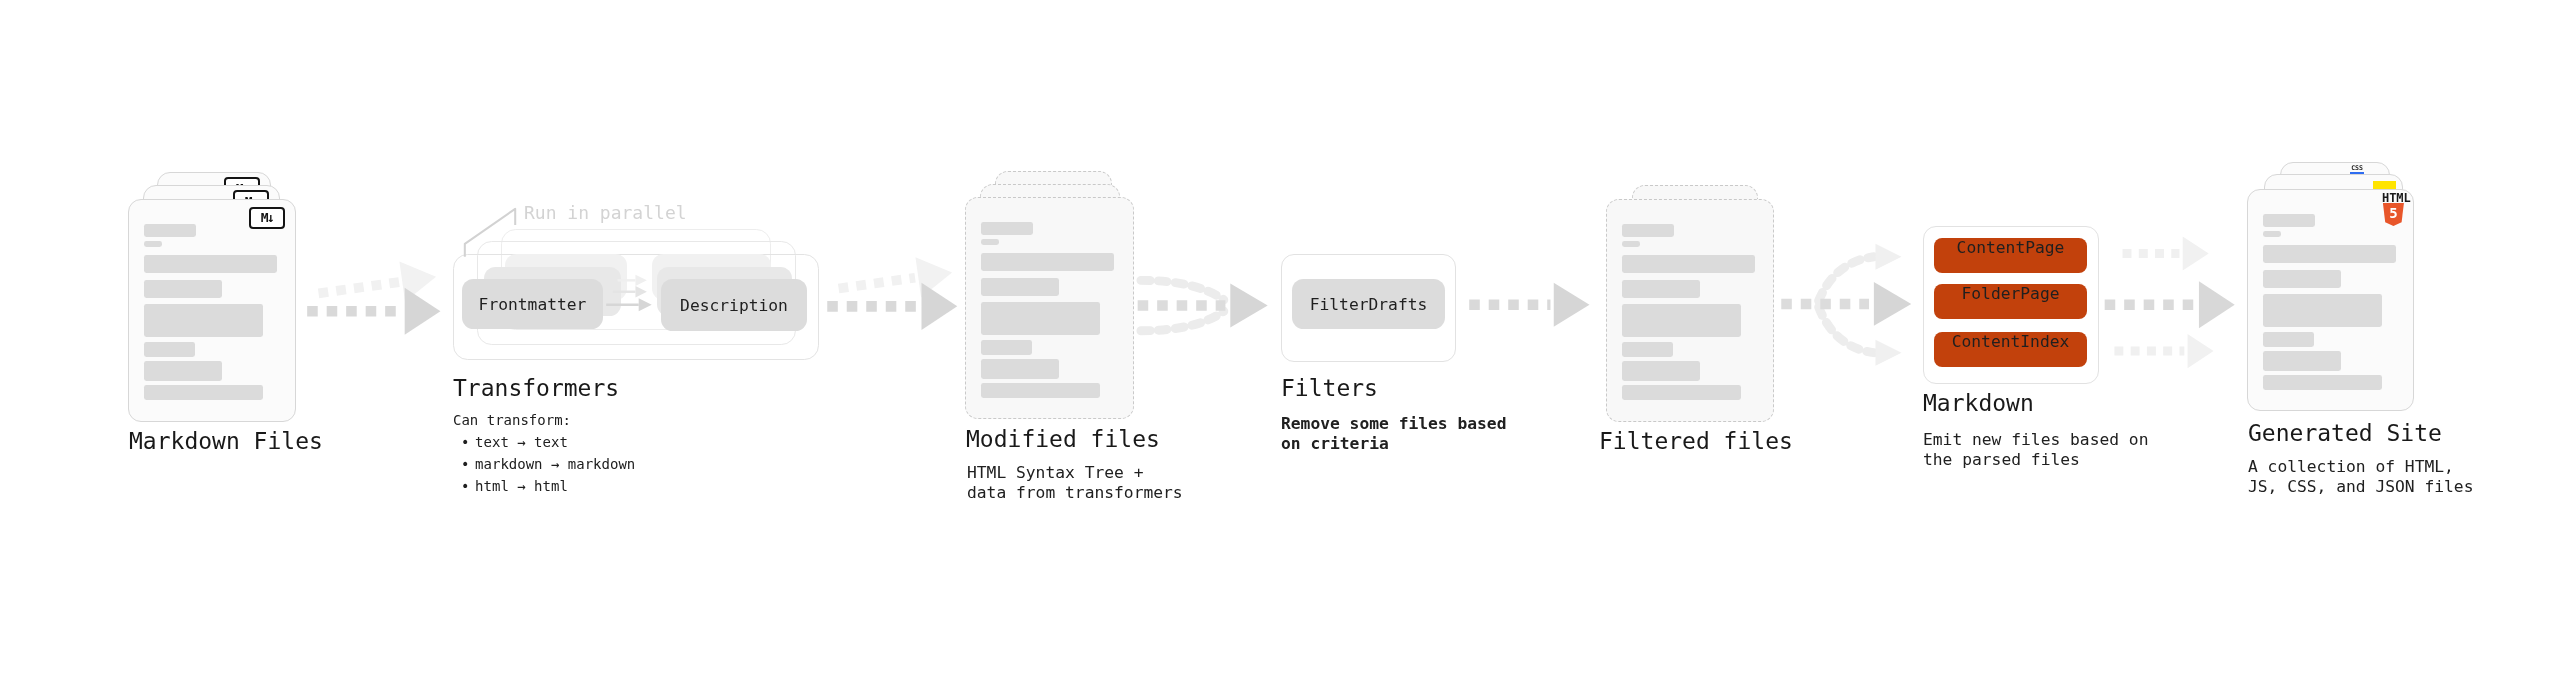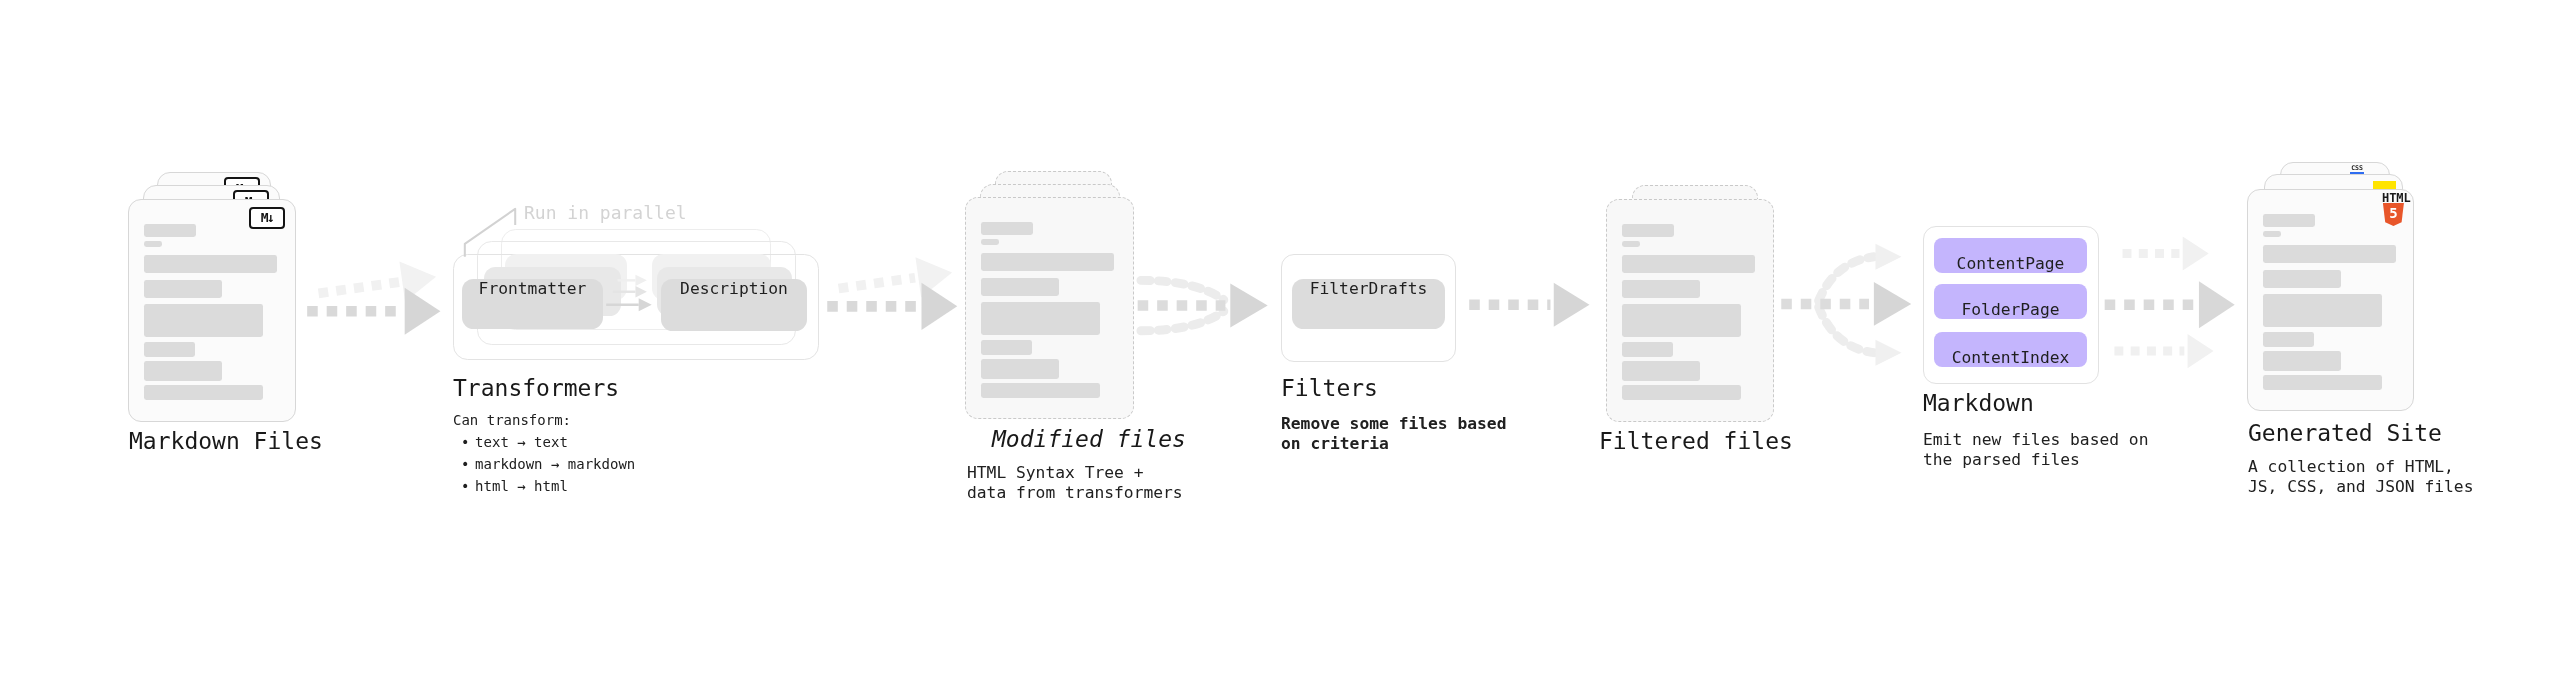--- a/index.html
+++ b/index.html
@@ -29,26 +29,26 @@
   .html5-badge .word{font-size:12px;font-weight:bold;color:#1a1a1a;letter-spacing:0px;line-height:7.3px;}
   .html5-badge .shield{width:21px;height:23px;margin:0.8px auto 0;background:#e8562a;
     clip-path:polygon(0 0,100% 0,89% 84%,50% 100%,11% 84%);
     color:#ffffff;font-size:14px;font-weight:bold;line-height:21px;text-align:center;}
   .js-badge{position:absolute;right:6.5px;top:5.7px;width:23px;height:10.6px;background:#ffe400;}
   .css-badge{position:absolute;right:23px;top:1.6px;width:18px;text-align:center;}
   .css-badge .word{font-size:6.5px;font-weight:bold;color:#1a1a1a;line-height:6.5px;}
   .css-badge .ubar{width:14.6px;height:3.3px;background:#2f6df1;margin:0.8px auto 0;}
   
   .tbox{position:absolute;border-radius:14.6px;background:transparent;}
-  .pill{position:absolute;background:#dcdcdc;border-radius:11.4px;display:flex;
+  .pill{position:absolute;background:#dcdcdc;border-radius:11.4px;display:flex;align-items:center;
     justify-content:center;font-size:16.3px;color:#1f1f1f;white-space:nowrap;}
   .pill.ghost1{background:#e8e8e8;}
   .pill.ghost2{background:#f1f1f1;}
   .panel{position:absolute;background:#ffffff;border:1.6px solid #e2e2e2;border-radius:13px;}
-  .epill{position:absolute;background:#c4b5fd;border-radius:8.1px;display:flex;align-items:flex-end;
+  .epill{position:absolute;background:#c2410c;border-radius:8.1px;display:flex;align-items:flex-start;
     justify-content:center;font-size:16.3px;color:#1f1f1f;white-space:nowrap;}
   
   .stage-title{position:absolute;font-size:23px;line-height:24.4px;color:#191919;white-space:nowrap;}
   .stage-sub{position:absolute;font-size:16.3px;line-height:19.5px;color:#202020;white-space:nowrap;}
   .annotation{position:absolute;font-size:18px;color:#d3d3d3;white-space:nowrap;}
   .bullets{position:absolute;font-size:14px;line-height:22px;color:#202020;white-space:nowrap;}
   .bullet-row{display:flex;}
   .bullet-row .mark{width:14px;padding-left:8.1px;}
   #arrow-layer{position:absolute;left:0;top:0;pointer-events:none;}
 </style>
@@ -126,21 +126,21 @@
     <div class="card dash" style="left:965px;top:197px;width:167px;height:220px;">
       <i class="bar b1"></i>
         <i class="bar b2"></i>
         <i class="bar b3"></i>
         <i class="bar b4"></i>
         <i class="bar b5"></i>
         <i class="bar b6"></i>
         <i class="bar b7"></i>
         <i class="bar b8"></i>
     </div>
-    <div class="stage-title" style="left:992px;top:427px;font-style:italic;">Modified files</div>
+    <div class="stage-title" style="left:966px;top:427px;">Modified files</div>
     <div class="stage-sub" style="left:967px;top:463px;">
       <div>HTML Syntax Tree +</div>
       <div>data from transformers</div>
     </div>
   </div>
 
   <div>
     <div class="panel" style="left:1281px;top:254px;width:173px;height:106px;"></div>
     <div class="pill" style="left:1292px;top:279px;width:153px;height:50px;">
         <span>FilterDrafts</span>

